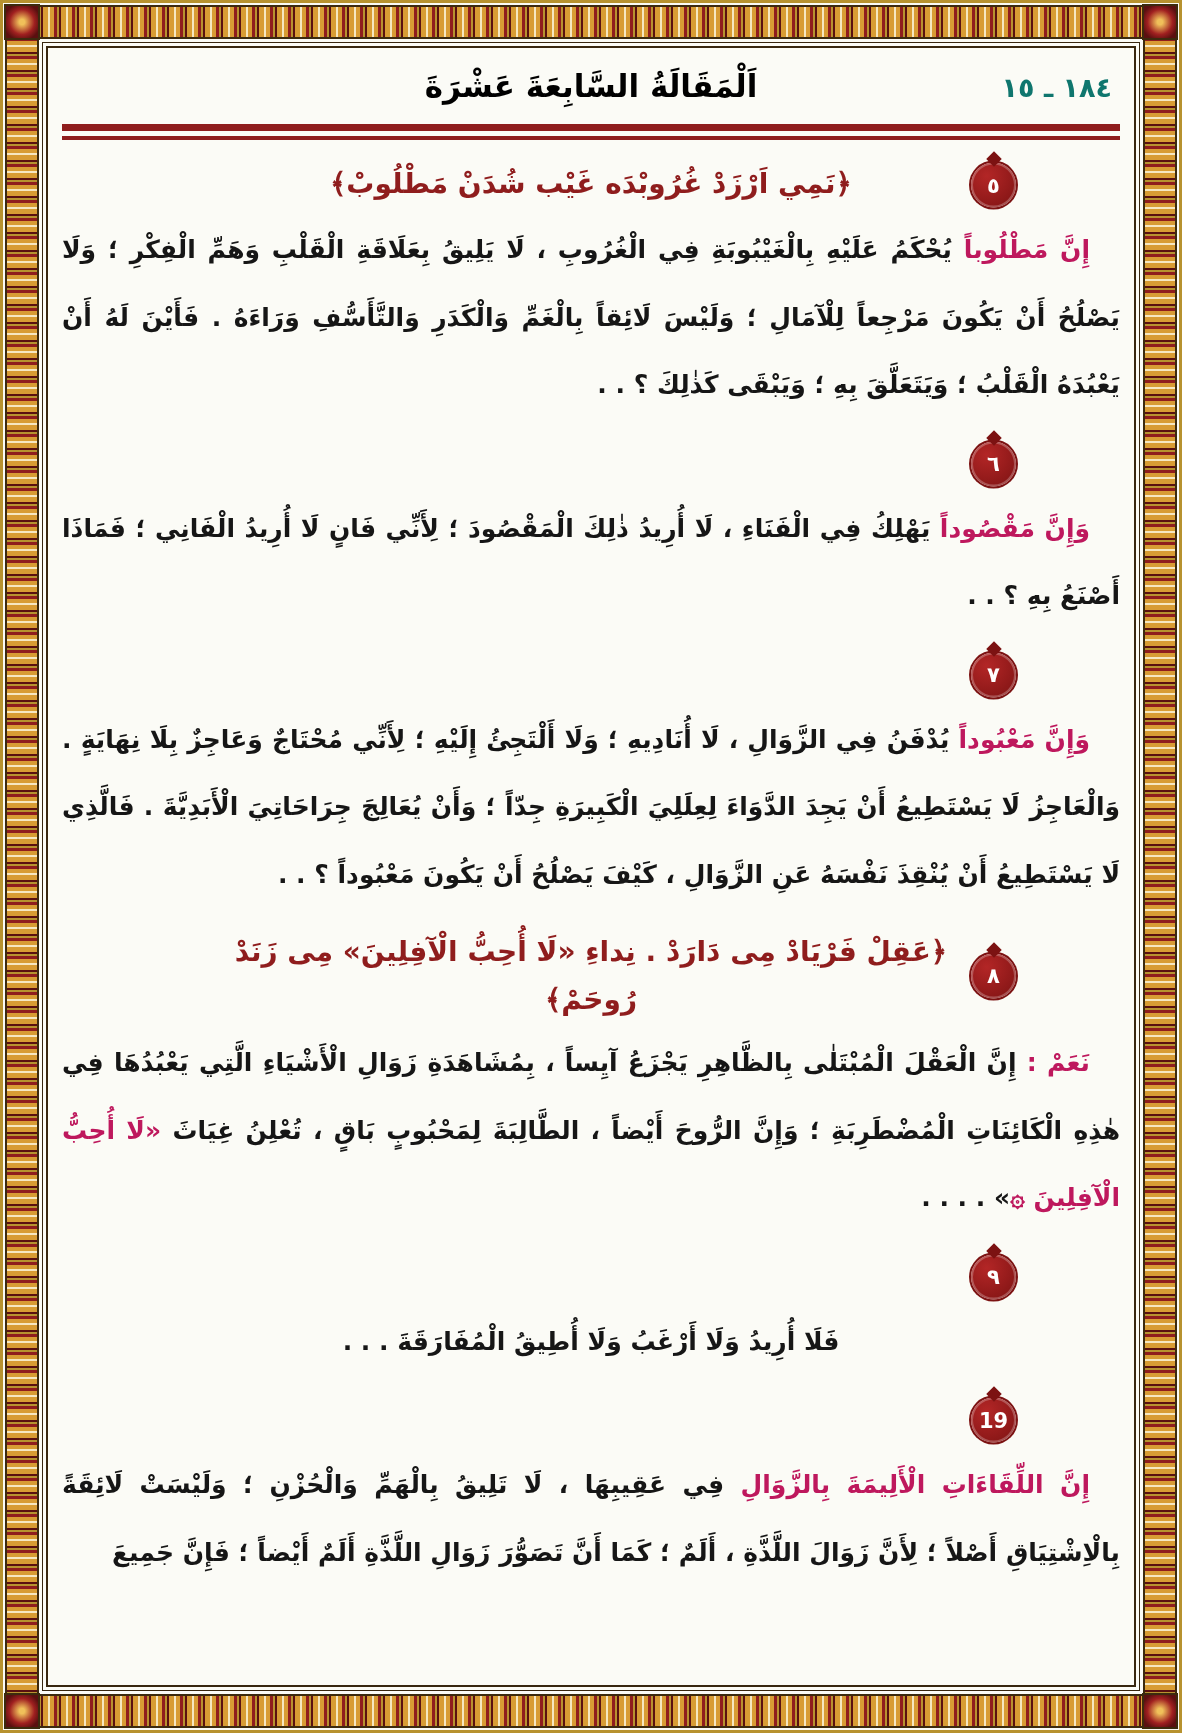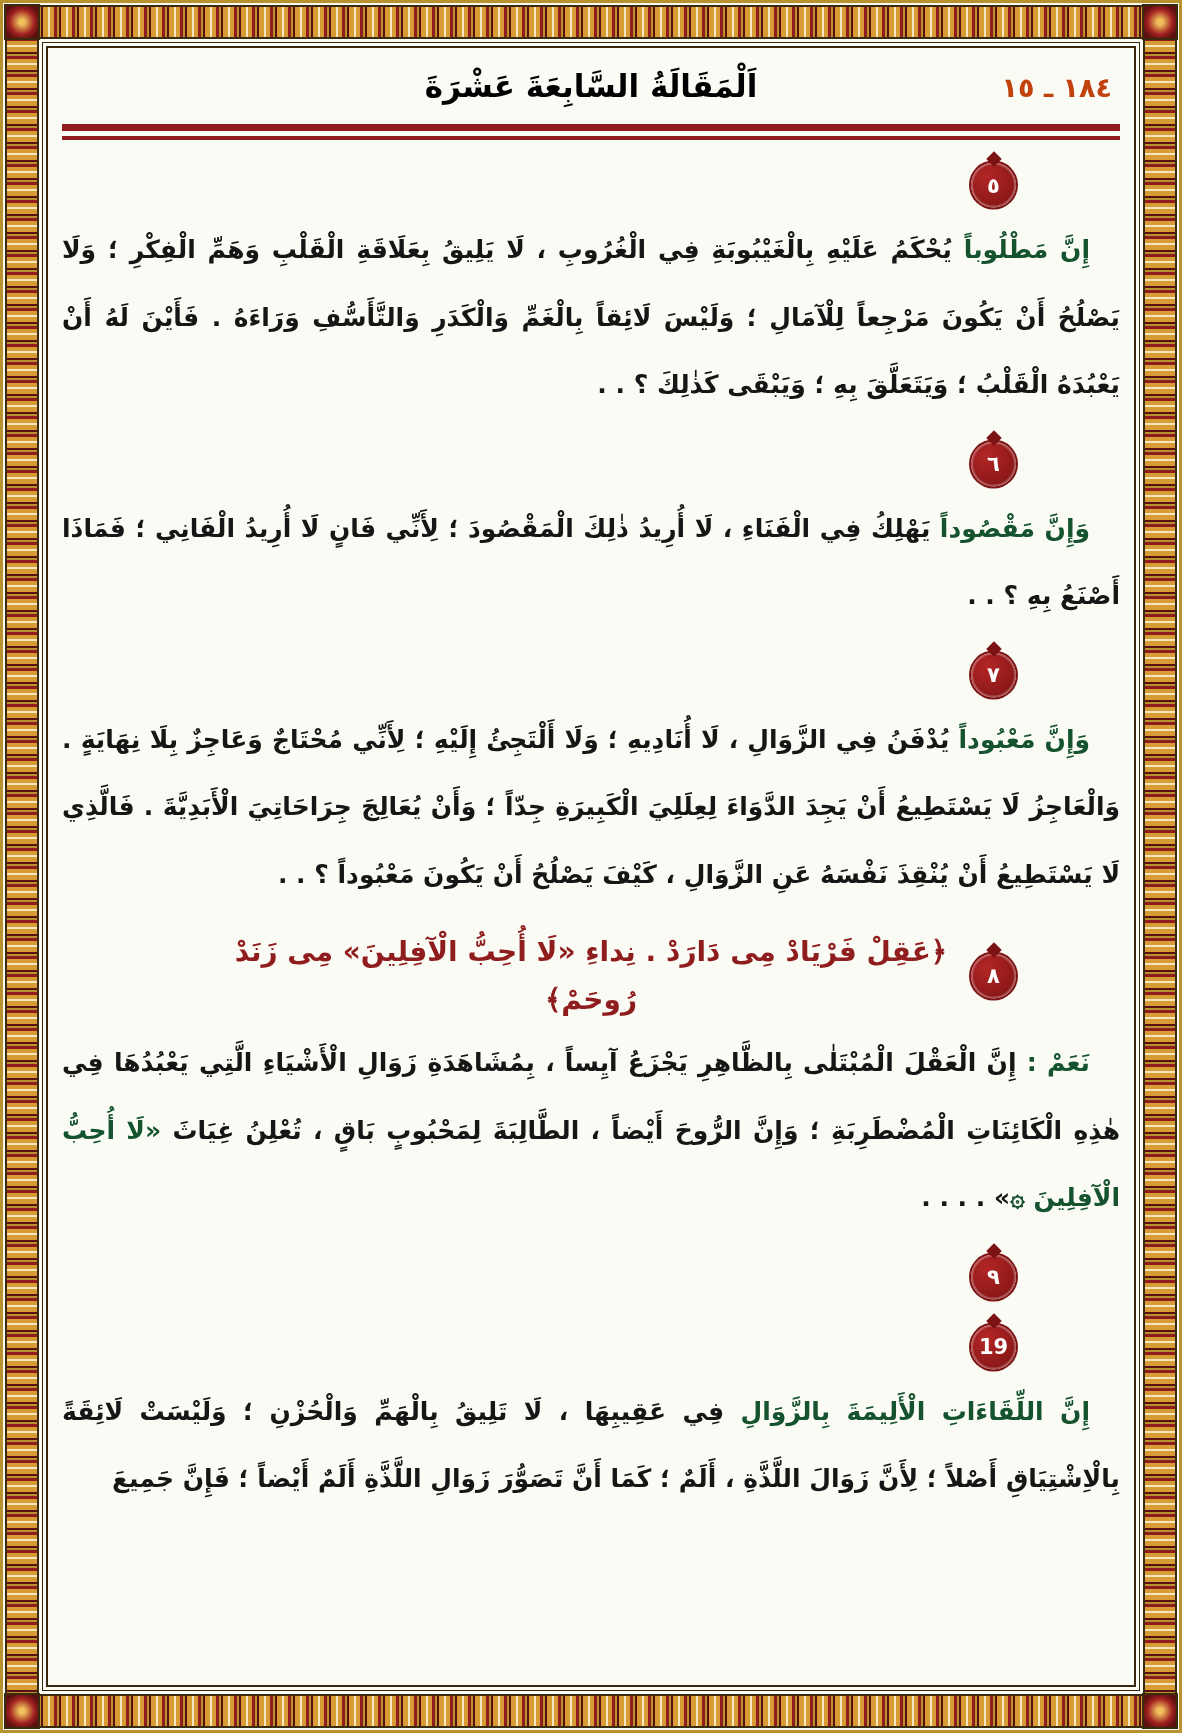--- a/index.html
+++ b/index.html
@@ -41,21 +41,21 @@
     position:absolute;inset:46px;z-index:1;
     border:2px solid #38260f;
     outline:1px solid #38260f;outline-offset:3px;
     pointer-events:none;
   }
   
   .content{position:absolute;inset:56px 62px;z-index:3;direction:rtl;}
   .header{position:relative;height:62px;}
   .page-num{
     position:absolute;right:8px;top:16px;
-    color:#c2410c;font-weight:bold;font-size:27px;letter-spacing:2px;
+    color:#0f766e;font-weight:bold;font-size:27px;letter-spacing:2px;
   }
   .doc-title{
     margin:0;text-align:center;color:#000000;font-weight:bold;
     font-size:31px;padding-top:12px;
   }
   .rule{
     height:5px;margin-top:6px;
     border-top:7px solid #8f1d1d;border-bottom:4px solid #8f1d1d;
   }
   
@@ -74,21 +74,21 @@
   }
   .badge::before{
     content:"";position:absolute;top:-9px;left:50%;
     transform:translateX(-50%) rotate(45deg);
     width:11px;height:11px;background:#7c1212;
   }
   .body{
     margin:0 0 2px;color:#161616;font-weight:bold;font-size:25px;
     line-height:2.7;text-align:justify;text-indent:30px;
   }
-  .body .red{color:#14532d;}
+  .body .red{color:#be185d;}
   .body.center{text-align:center;text-indent:0;}
 </style>
 </head>
 <body>
 
 <div class="page">
 
   <div class="bs bs-h bs-top"></div>
   <div class="bs bs-h bs-bottom"></div>
   <div class="bs bs-v bs-left"></div>
@@ -103,20 +103,21 @@
 
     <div class="header">
       <span class="page-num">١٨٤ ـ ١٥</span>
       <h1 class="doc-title">اَلْمَقَالَةُ السَّابِعَةَ عَشْرَةَ</h1>
     </div>
     <div class="rule"></div>
 
     <section>
       <div class="sec-head">
         <span class="badge">٥</span>
+        <h2 class="sec-title">﴿نَمِي اَرْزَدْ غُرُوبْدَه غَيْب شُدَنْ مَطْلُوبْ﴾</h2>
       </div>
       <p class="body"><span class="red">إِنَّ مَطْلُوباً</span><span> يُحْكَمُ عَلَيْهِ بِالْغَيْبُوبَةِ فِي الْغُرُوبِ ، لَا يَلِيقُ بِعَلَاقَةِ الْقَلْبِ وَهَمِّ الْفِكْرِ ؛ وَلَا يَصْلُحُ أَنْ يَكُونَ مَرْجِعاً لِلْآمَالِ ؛ وَلَيْسَ لَائِقاً بِالْغَمِّ وَالْكَدَرِ وَالتَّأَسُّفِ وَرَاءَهُ . فَأَيْنَ لَهُ أَنْ يَعْبُدَهُ الْقَلْبُ ؛ وَيَتَعَلَّقَ بِهِ ؛ وَيَبْقَى كَذٰلِكَ ؟ . .</span></p>
     </section>
 
     <section>
       <div class="sec-head">
         <span class="badge">٦</span>
       </div>
       <p class="body"><span class="red">وَإِنَّ مَقْصُوداً</span><span> يَهْلِكُ فِي الْفَنَاءِ ، لَا أُرِيدُ ذٰلِكَ الْمَقْصُودَ ؛ لِأَنِّي فَانٍ لَا أُرِيدُ الْفَانِي ؛ فَمَاذَا أَصْنَعُ بِهِ ؟ . .</span></p>
     </section>
@@ -133,20 +134,21 @@
         <span class="badge">٨</span>
         <h2 class="sec-title">﴿عَقِلْ فَرْيَادْ مِى دَارَدْ . نِداءِ «لَا أُحِبُّ الْآفِلِينَ» مِى زَنَدْ رُوحَمْ﴾</h2>
       </div>
       <p class="body"><span class="red">نَعَمْ :</span><span> إِنَّ الْعَقْلَ الْمُبْتَلٰى بِالظَّاهِرِ يَجْزَعُ آيِساً ، بِمُشَاهَدَةِ زَوَالِ الْأَشْيَاءِ الَّتِي يَعْبُدُهَا فِي هٰذِهِ الْكَائِنَاتِ الْمُضْطَرِبَةِ ؛ وَإِنَّ الرُّوحَ أَيْضاً ، الطَّالِبَةَ لِمَحْبُوبٍ بَاقٍ ، تُعْلِنُ غِيَاثَ </span><span class="red">«لَا أُحِبُّ الْآفِلِينَ ۞</span><span>» . . . .</span></p>
     </section>
 
     <section>
       <div class="sec-head">
         <span class="badge">٩</span>
       </div>
+      <p class="body center"><span>فَلَا أُرِيدُ وَلَا أَرْغَبُ وَلَا أُطِيقُ الْمُفَارَقَةَ . . .</span></p>
     </section>
 
     <section>
       <div class="sec-head">
         <span class="badge">19</span>
       </div>
       <p class="body"><span class="red">إِنَّ اللِّقَاءَاتِ الْأَلِيمَةَ بِالزَّوَالِ</span><span> فِي عَقِيبِهَا ، لَا تَلِيقُ بِالْهَمِّ وَالْحُزْنِ ؛ وَلَيْسَتْ لَائِقَةً بِالْاِشْتِيَاقِ أَصْلاً ؛ لِأَنَّ زَوَالَ اللَّذَّةِ ، أَلَمٌ ؛ كَمَا أَنَّ تَصَوُّرَ زَوَالِ اللَّذَّةِ أَلَمٌ أَيْضاً ؛ فَإِنَّ جَمِيعَ</span></p>
     </section>
 
   </div>

